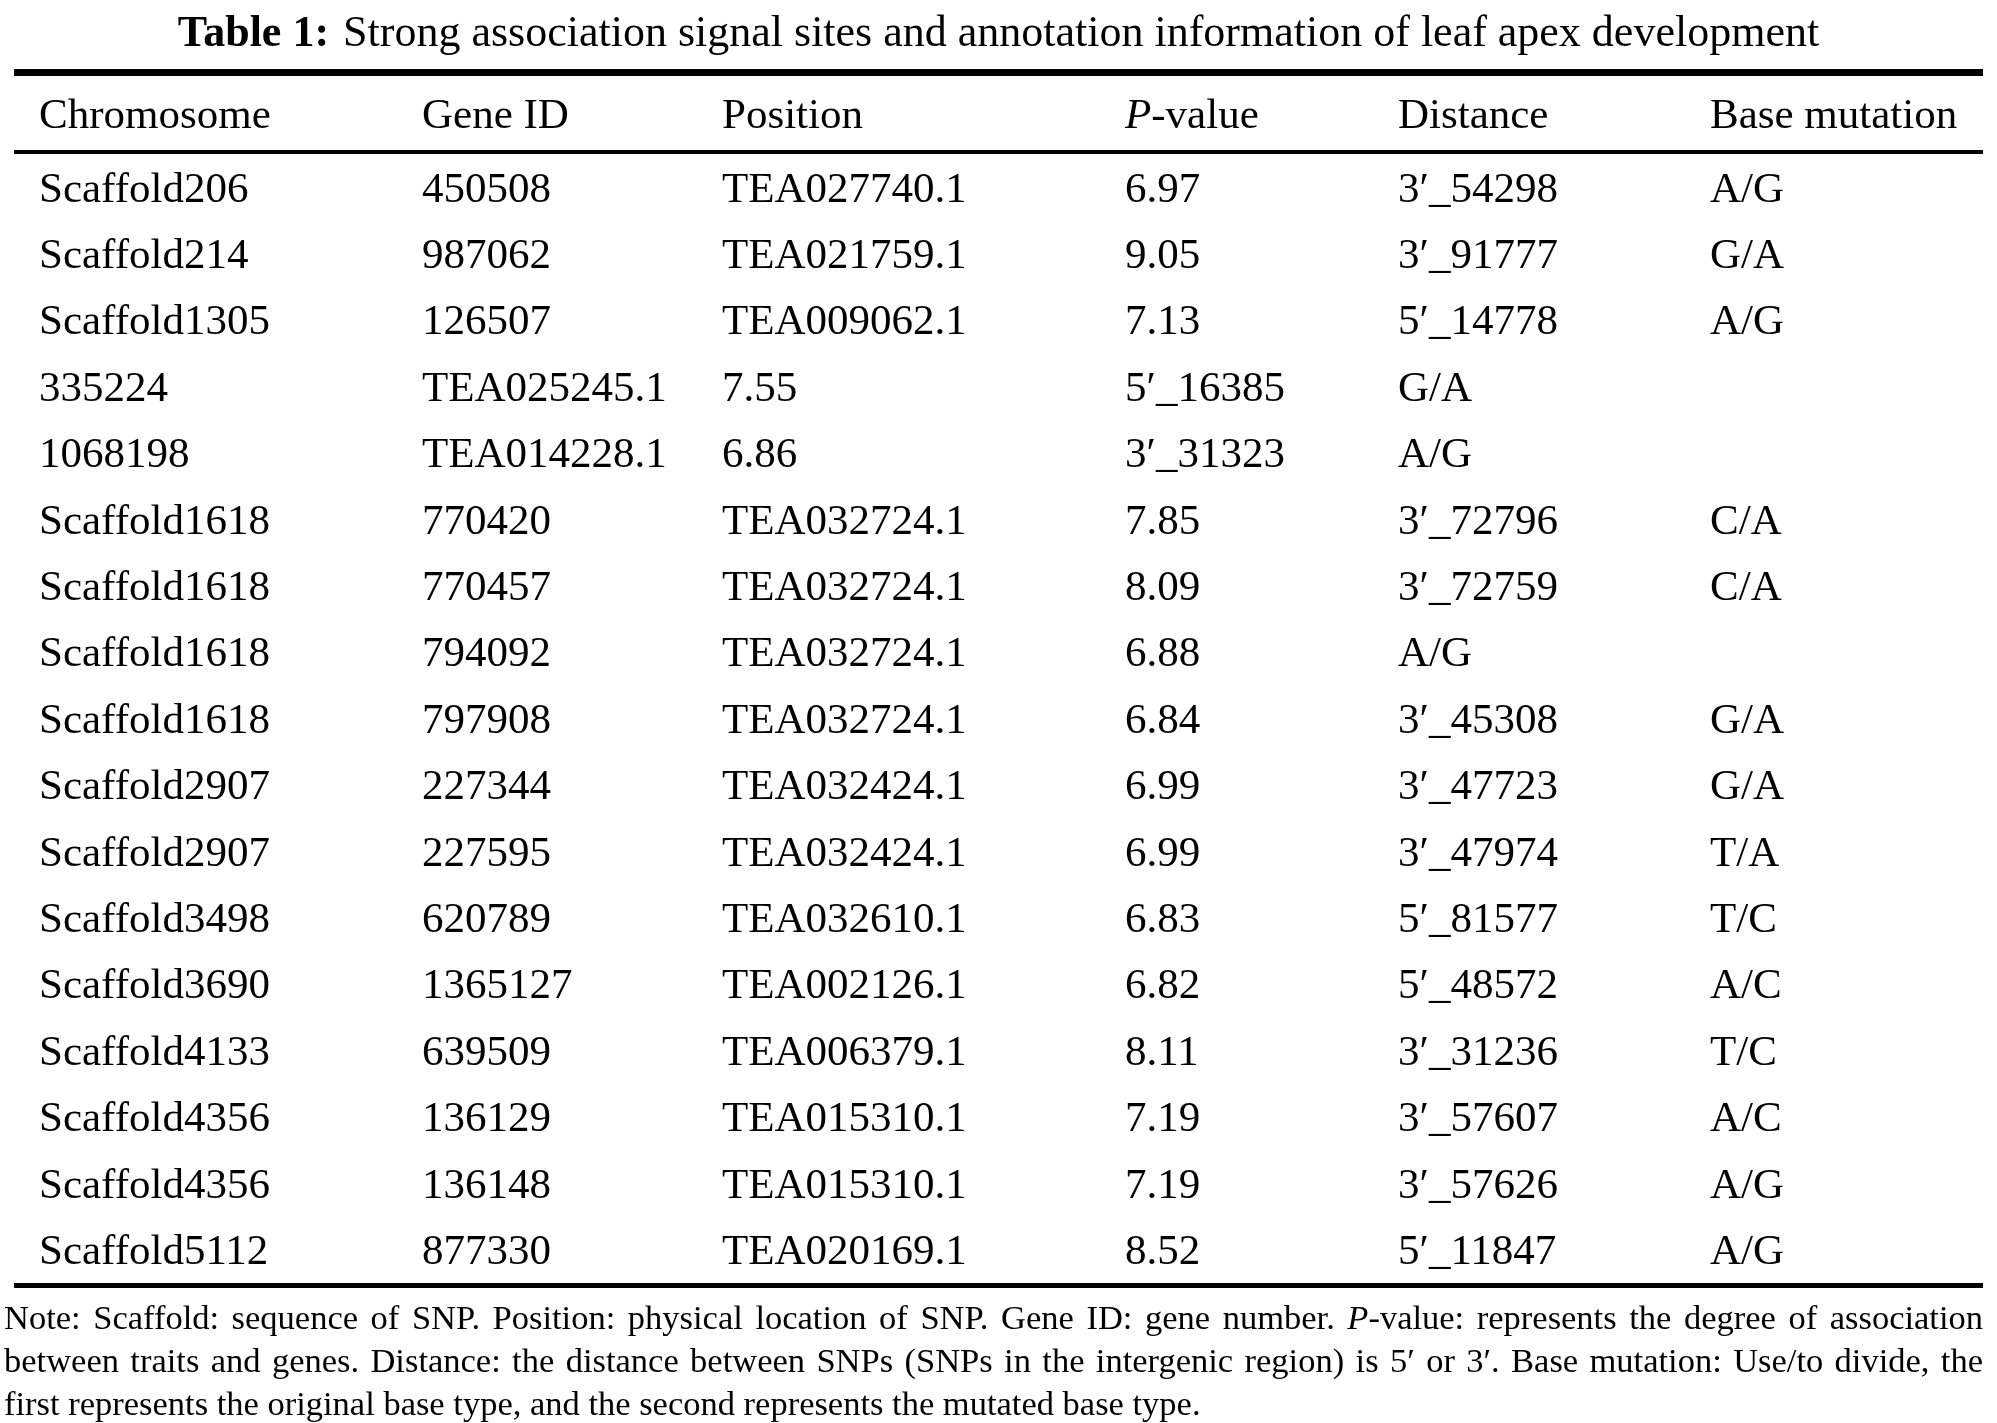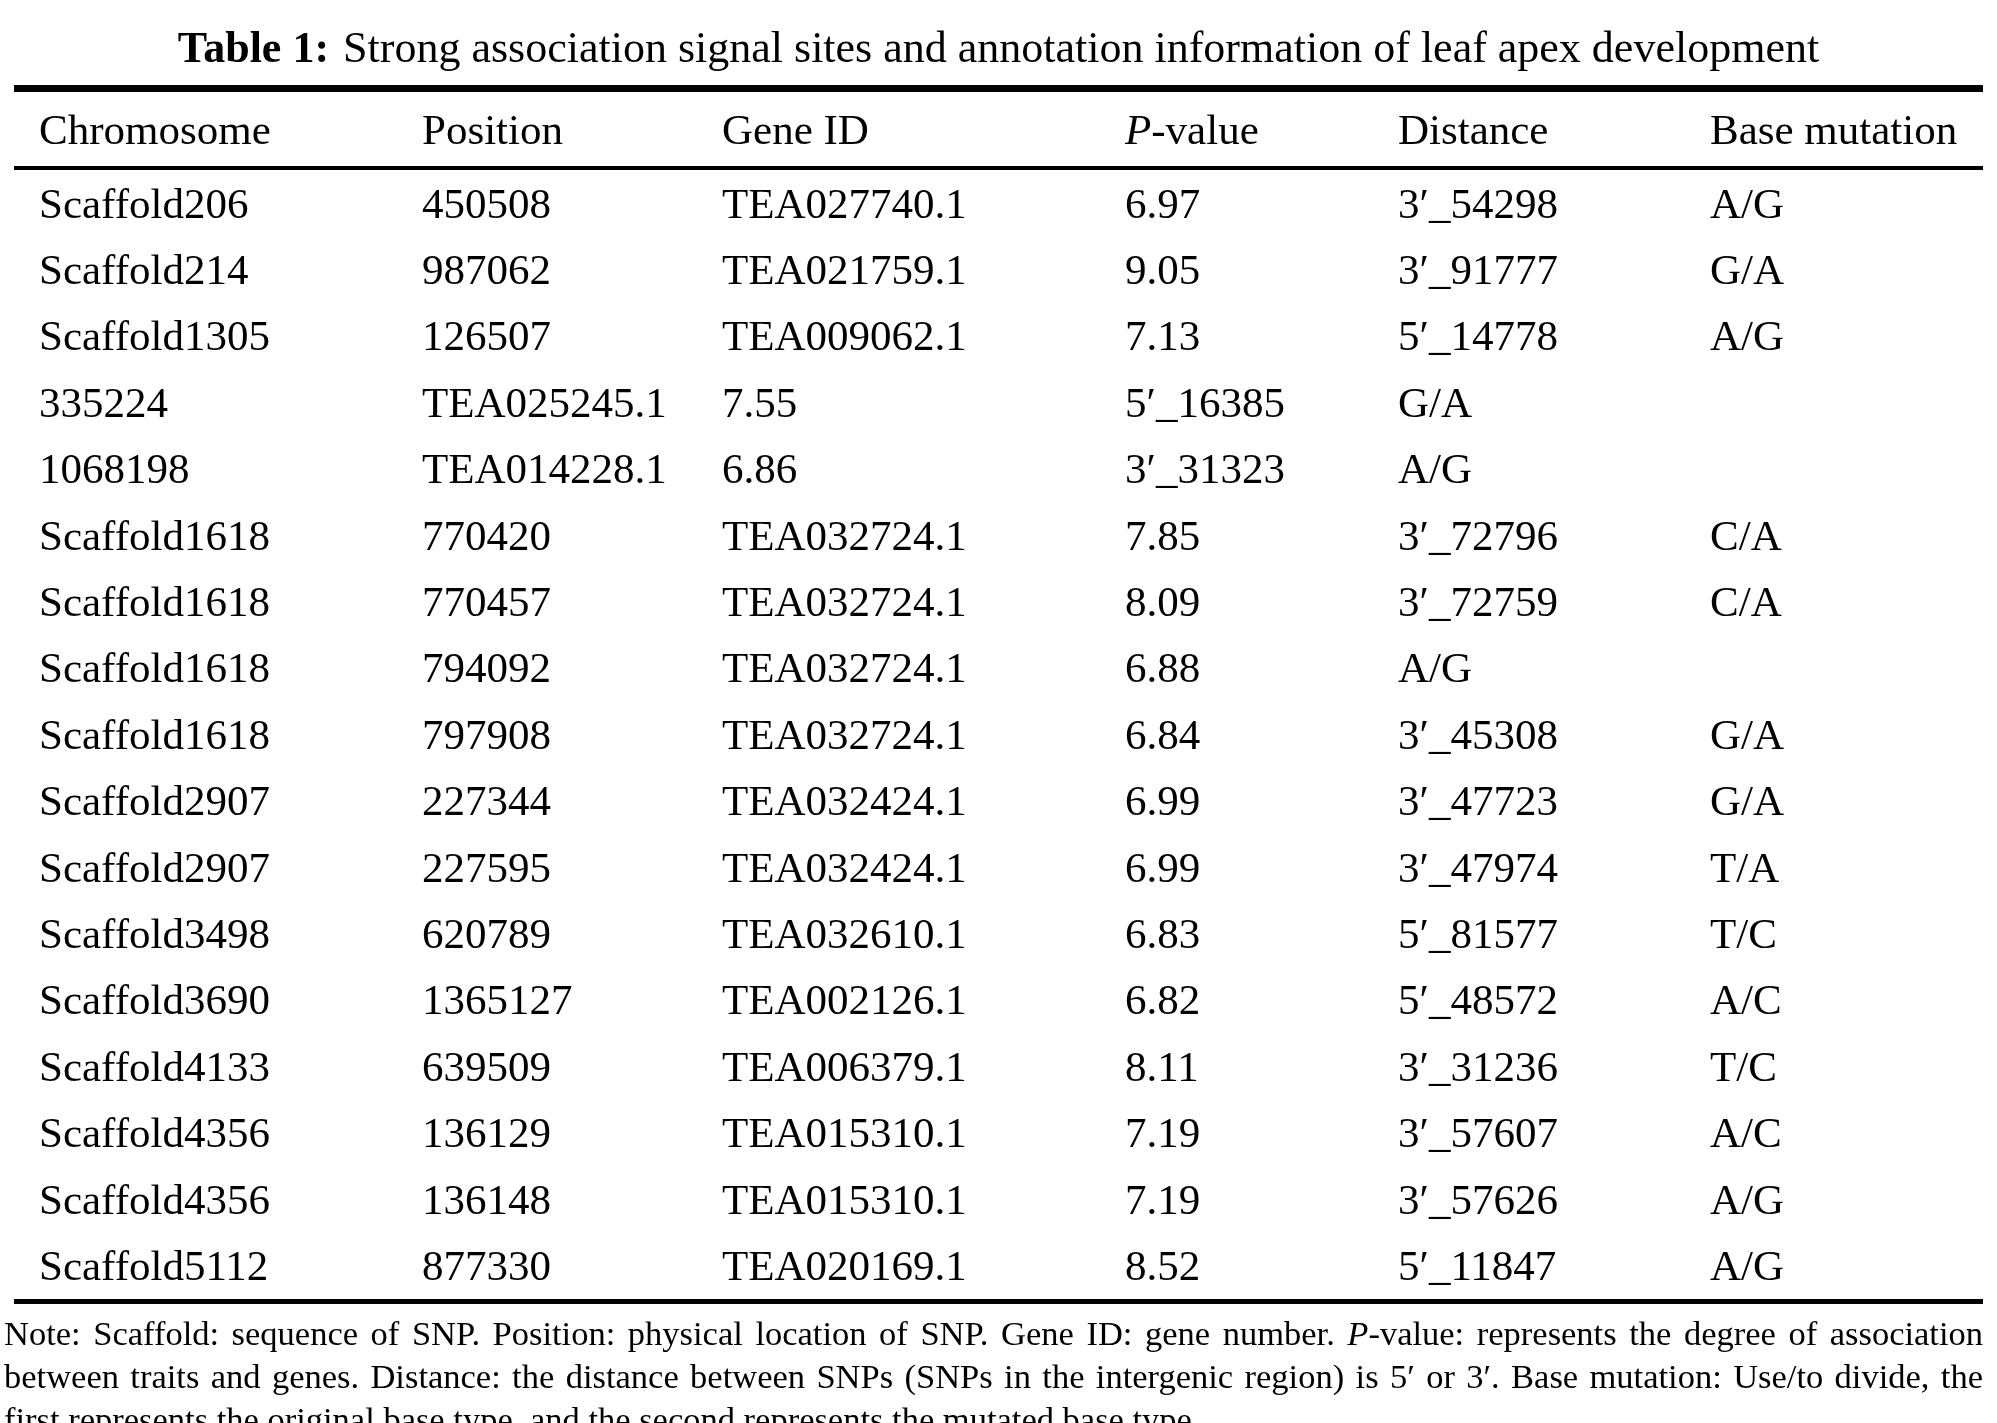--- a/index.html
+++ b/index.html
@@ -12,21 +12,21 @@
     width: 1997px;
     height: 1423px;
     background: #ffffff;
     color: #000000;
     font-family: "Liberation Serif", "DejaVu Serif", serif;
     overflow: hidden;
     box-sizing: border-box;
   }
   .title {
     height: 64px;
-    padding-top: 21px;
+    padding-top: 5px;
     text-align: center;
     font-size: 44px;
     line-height: 54px;
     white-space: nowrap;
   }
   .title-label {
     font-weight: bold;
     margin-right: 14px;
   }
   .rule {
@@ -72,22 +72,22 @@
 <div class="page">
 
   <div class="title">
     <span class="title-label">Table 1:</span><span class="title-text">Strong association signal sites and annotation information of leaf apex development</span>
   </div>
 
   <div class="rule rule-top"></div>
 
   <div class="grid header-row">
     <div class="cell">Chromosome</div>
+    <div class="cell">Gene ID</div>
     <div class="cell">Position</div>
-    <div class="cell">Gene ID</div>
     <div class="cell"><span class="it">P</span><span>-value</span></div>
     <div class="cell">Distance</div>
     <div class="cell">Base mutation</div>
   </div>
 
   <div class="rule rule-mid"></div>
 
   <div id="table-body">
       <div class="grid data-row">
     <div class="cell">Scaffold206</div>

